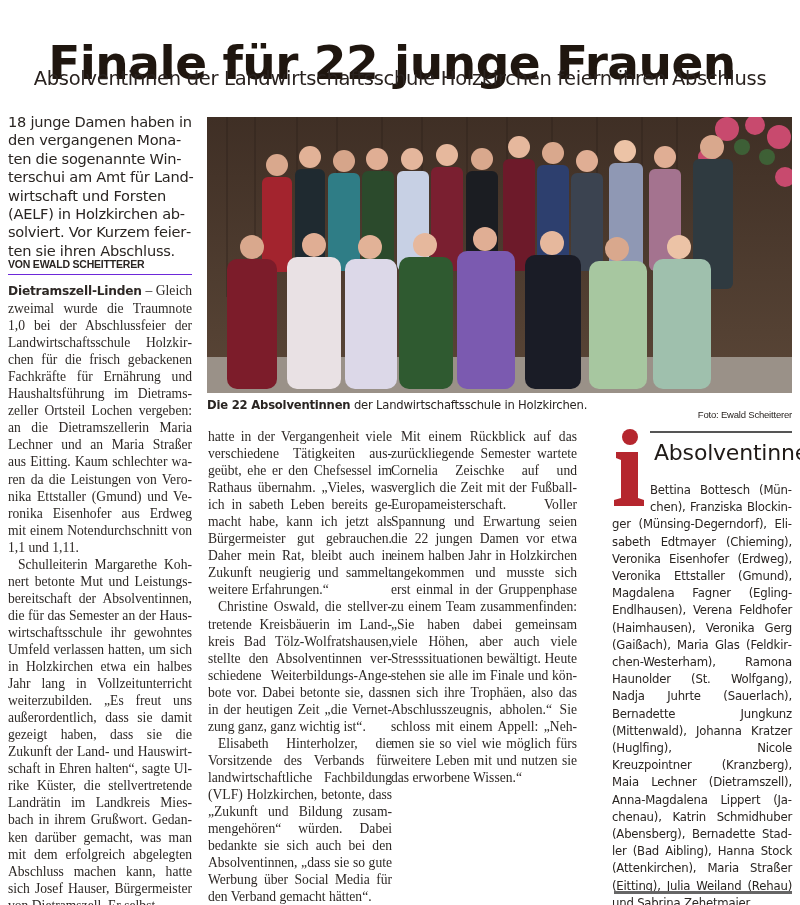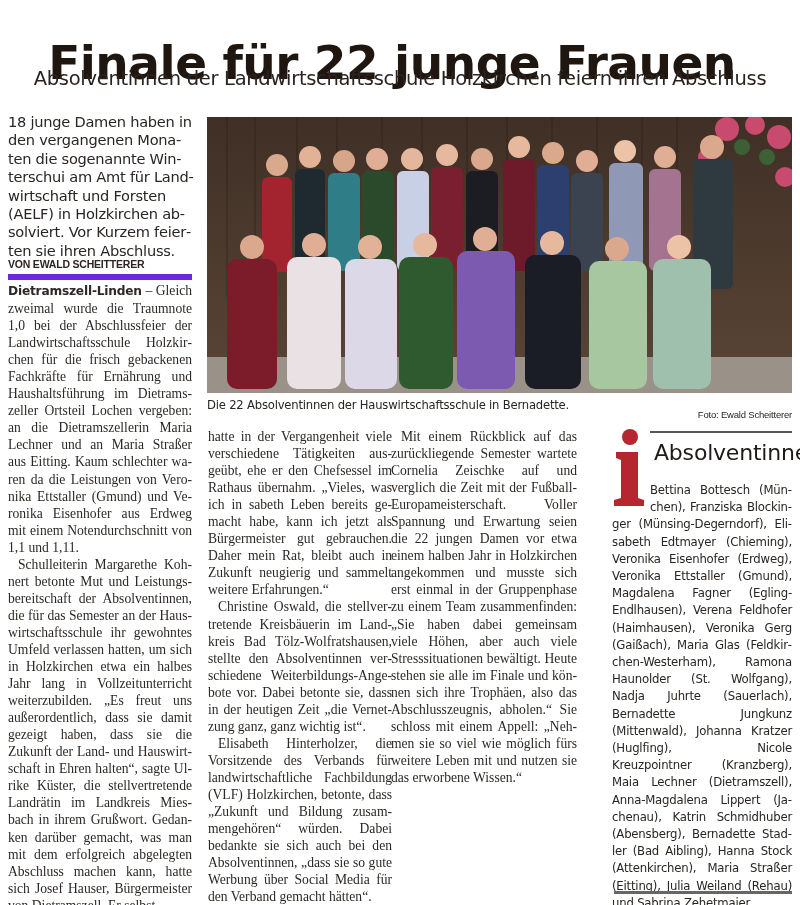--- a/index.html
+++ b/index.html
@@ -16,21 +16,21 @@
   }
   .lead {
     position: absolute; left: 8px; top: 113px; width: 186px;
     font-family: "DejaVu Sans", sans-serif; font-size: 14.6px; line-height: 18.4px;
     color: #2a2522; letter-spacing: -0.25px;
   }
   .byline {
     position: absolute; left: 8px; top: 258px; width: 184px;
     font-family: "Liberation Sans", sans-serif; font-size: 10.5px; font-weight: bold;
     color: #2a2522; letter-spacing: -0.2px; padding-bottom: 4px;
-    border-bottom: 6px solid #6d28d9;
+    border-bottom: 1px solid #6d28d9;
   }
   .col {
     position: absolute; font-family: "Liberation Serif", serif; font-size: 13.6px;
     line-height: 17.05px; color: #2d2825; text-align: justify; hyphens: manual;
   }
   .col p { margin: 0; text-indent: 10px; }
   .col p.first { text-indent: 0; }
   .dateline { font-family: "DejaVu Sans", sans-serif; font-weight: bold; font-size: 12.2px; letter-spacing: -0.2px; margin-top: 40px; }
   .col1 { left: 8px; top: 282px; width: 184px; }
   .col2 { left: 208px; top: 428px; width: 184px; }
@@ -39,21 +39,21 @@
   .photo {
     position: absolute; left: 207px; top: 117px; width: 585px; height: 276px;
     overflow: hidden; background: #4d3a2e;
   }
   .photo svg { display: block; }
   .caption {
     position: absolute; left: 207px; top: 398px; width: 585px;
     font-family: "DejaVu Sans", sans-serif; font-size: 11.6px; color: #2a2522;
     letter-spacing: -0.2px;
   }
-  .caption b { font-weight: normal; }
+  .caption b { font-weight: bold; }
   .credit { position: absolute; right: 0; top: 11px; font-size: 9.5px; font-family: "Liberation Sans", sans-serif; }
 
   .infobox { position: absolute; left: 612px; top: 428px; width: 180px; height: 470px; }
   .info-rule-top { position: absolute; left: 38px; top: 3px; width: 142px; height: 2px; background: #555; }
   .info-i { position: absolute; left: 0; top: 0; width: 34px; height: 78px; }
   .info-title {
     position: absolute; left: 42px; top: 12px; font-family: "DejaVu Sans", sans-serif;
     font-size: 22px; font-weight: normal; color: #1f1a17; letter-spacing: -0.2px;
   }
   .info-text {
@@ -157,21 +157,21 @@
       <circle cx="345" cy="126" r="12" fill="#e6b89d"></circle>
         <rect x="318" y="138" width="56" height="134" rx="10" fill="#1a1c26"></rect>
       <circle cx="410" cy="132" r="12" fill="#d9a88d"></circle>
         <rect x="382" y="144" width="58" height="128" rx="10" fill="#a7c7a0"></rect>
       <circle cx="472" cy="130" r="12" fill="#ecc3a6"></circle>
         <rect x="446" y="142" width="58" height="130" rx="10" fill="#9fc0ad"></rect>
     </g>
   </svg>
 </div>
 <div class="caption">
-  <b>Die 22 Absolventinnen</b><span> der Hauswirtschaftsschule in Bernadette.</span>
+  <b>Die 22 Absolventinnen</b><span> der Landwirtschaftsschule in Holzkirchen.</span>
   <span class="credit">Foto: Ewald Scheitterer</span>
 </div>
 
 <div class="col col2">
   <p class="first">hatte in der Vergangenheit vie­le verschiedene Tätigkeiten aus­geübt, ehe er den Chefsessel im Rathaus übernahm. „Vieles, was ich in sabeth Leben bereits ge­macht habe, kann ich jetzt als Bürgermeister gut gebrauchen. Daher mein Rat, bleibt auch in Zukunft neugierig und sammelt weitere Erfahrungen.“</p>
   <p>Christine Oswald, die stellver­tretende Kreisbäuerin im Land­kreis Bad Tölz-Wolfratshausen, stellte den Absolventinnen ver­schiedene Weiterbildungs-Ange­bote vor. Dabei betonte sie, dass in der heutigen Zeit „die Vernet­zung ganz, ganz wichtig ist“.</p>
   <p>Elisabeth Hinterholzer, die Vorsitzende des Verbands für landwirtschaftliche Fachbildung (VLF) Holzkirchen, betonte, dass „Zukunft und Bildung zusam­mengehören“ würden. Dabei bedankte sie sich auch bei den Absolventinnen, „dass sie so gute Werbung über Social Media für den Verband gemacht hätten“.</p>
 </div>
 
 <div class="col col3">

